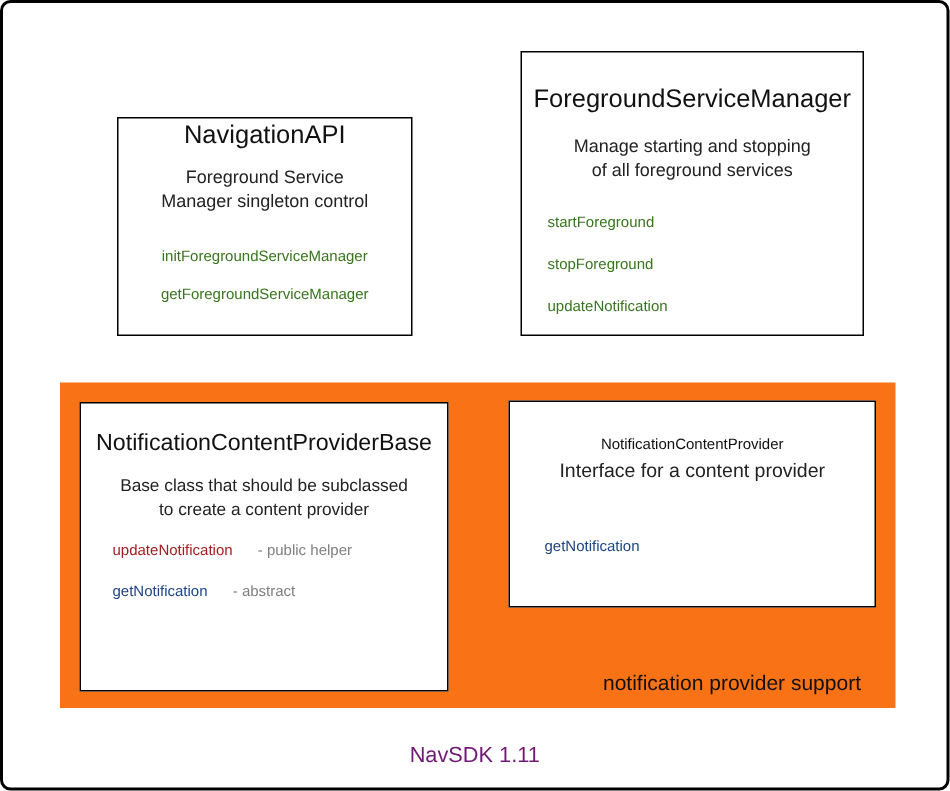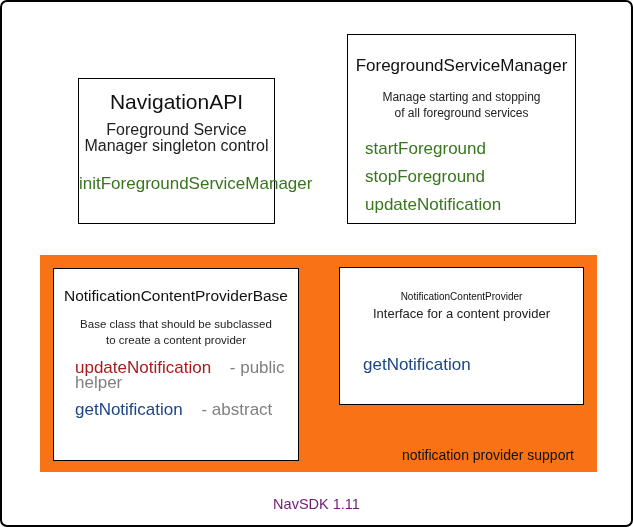--- a/index.html
+++ b/index.html
@@ -26,30 +26,30 @@
   .apibox .title {
     text-align: center;
     font-weight: 400;
     color: #111111;
   }
   .apibox .desc {
     text-align: center;
     color: #222222;
     white-space: pre-line;
   }
-  .method { line-height: 15px; font-size: 17px; }
+  .method { line-height: 15px; font-size: 10px; }
   .m-green { color: #38761d; }
   .m-red   { color: #a61c1c; }
   .m-blue  { color: #1c4587; }
   .m-suffix { color: #808080; padding-left: 14px; }
 
   
   #box-navapi { left: 76px; top: 76px; width: 197px; height: 146px; }
-  #box-navapi .title { margin-top: 13px; font-size: 21px; line-height: 20px; }
-  #box-navapi .desc  { margin-top: 10px; font-size: 16px; line-height: 16px; }
+  #box-navapi .title { margin-top: 1px; font-size: 17px; line-height: 20px; }
+  #box-navapi .desc  { margin-top: 10px; font-size: 12px; line-height: 16px; }
   #box-navapi .method { text-align: center; }
   #box-navapi .method.first { margin-top: 22px; }
   #box-navapi .method.next  { margin-top: 10px; }
 
   
   #box-fsm { left: 345px; top: 32px; width: 229px; height: 190px; }
   #box-fsm .title { margin-top: 21px; font-size: 17px; line-height: 20px; }
   #box-fsm .desc  { margin-top: 13px; font-size: 12px; line-height: 16px; }
   #box-fsm .method { padding-left: 17px; }
   #box-fsm .method.first { margin-top: 20px; }
@@ -95,20 +95,21 @@
 </head>
 <body>
 
 <div class="frame">
 
   <div class="apibox" id="box-navapi">
     <div class="title">NavigationAPI</div>
     <div class="desc">Foreground Service
 Manager singleton control</div>
     <div class="method first m-green">initForegroundServiceManager</div>
+    <div class="method next m-green">getForegroundServiceManager</div>
   </div>
 
   <div class="apibox" id="box-fsm">
     <div class="title">ForegroundServiceManager</div>
     <div class="desc">Manage starting and stopping
 of all foreground services</div>
     <div class="method first m-green">startForeground</div>
     <div class="method next m-green">stopForeground</div>
     <div class="method next m-green">updateNotification</div>
   </div>

